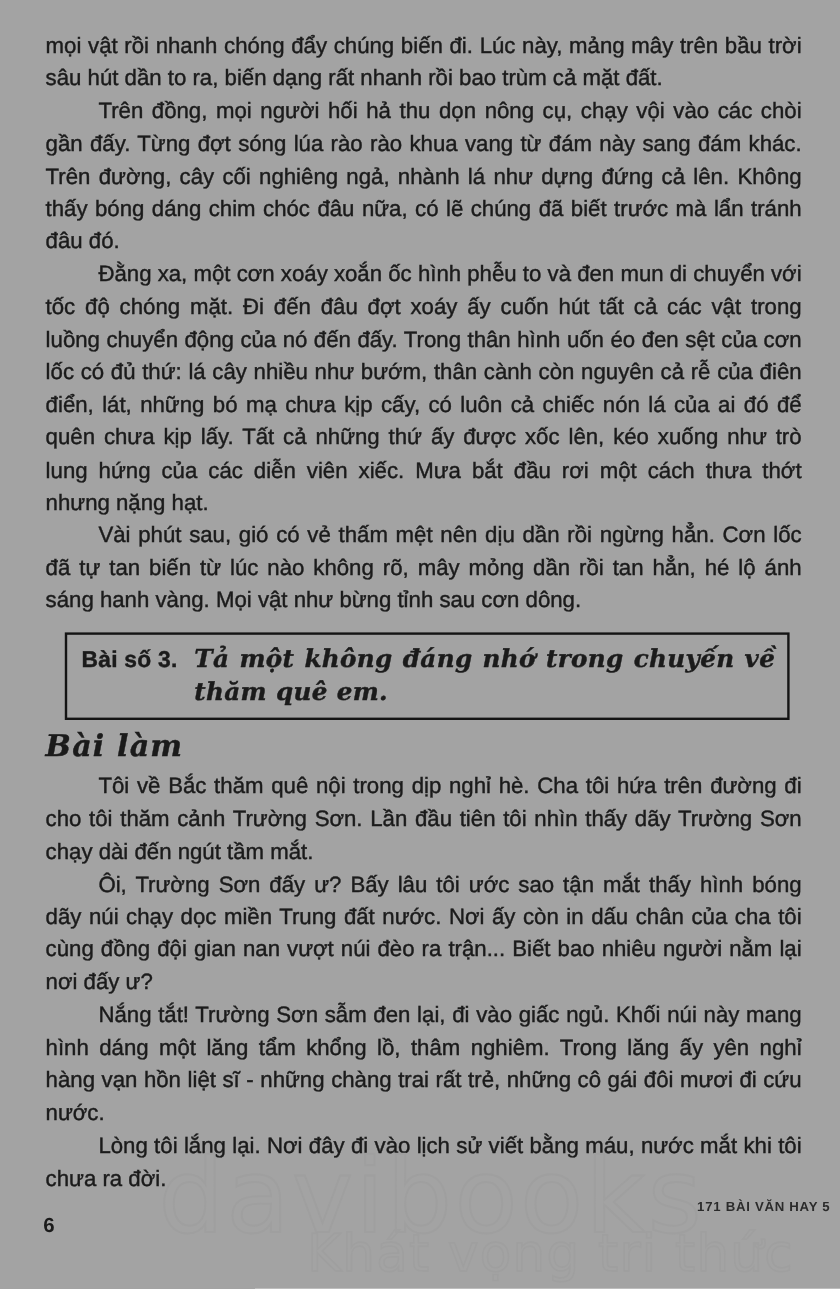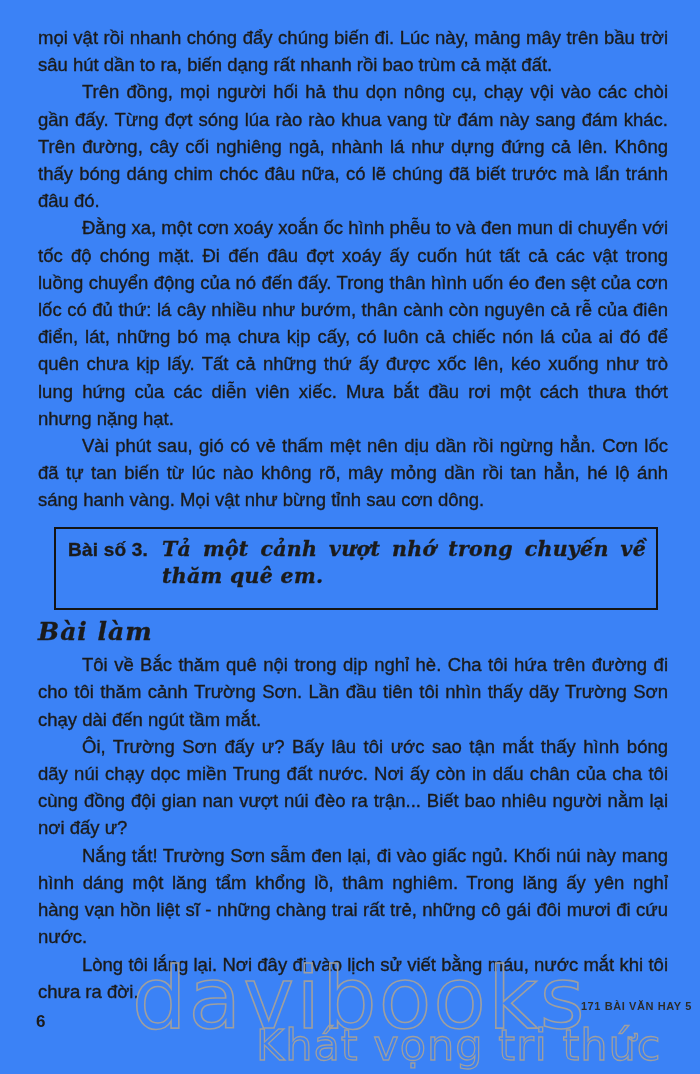--- a/index.html
+++ b/index.html
@@ -1,38 +1,38 @@
 <!DOCTYPE html>
 <html lang="vi"><head>
 <meta charset="utf-8">
 <style>
   html,body{margin:0;padding:0;background:#e8e8e8;}
   .page{
     position:relative;
     width:700px;height:1074px;
-    background:#3b82f6;
+    background:#a3a3a3;
     font-family:"Liberation Sans",sans-serif;
     color:#1b1b1b;
     overflow:hidden;
     box-sizing:border-box;
   }
   .body-text{
     position:absolute;
     left:38px;top:24px;width:630px;
     font-size:18.5px;
     line-height:27.2px;
     text-align:justify;
     -webkit-text-stroke:0.35px #1b1b1b;
   }
   .body-text p{margin:0;text-indent:44px;}
   .body-text p.continuation{text-indent:0;}
   .exercise-box{
     margin:13px 10px 6px 16px;
     border:2px solid #141414;
-    padding:7px 10px 18px 12px;
+    padding:7px 10px 8px 12px;
     display:flex;
     align-items:baseline;
     gap:14px;
     text-indent:0;
   }
   .exercise-label{
     font-weight:bold;
     font-size:19px;
     white-space:nowrap;
     letter-spacing:0.2px;
@@ -96,21 +96,21 @@
 
   <div class="body-text">
 
     <p class="continuation">mọi vật rồi nhanh chóng đẩy chúng biến đi. Lúc này, mảng mây trên bầu trời sâu hút dần to ra, biến dạng rất nhanh rồi bao trùm cả mặt đất.</p>
     <p>Trên đồng, mọi người hối hả thu dọn nông cụ, chạy vội vào các chòi gần đấy. Từng đợt sóng lúa rào rào khua vang từ đám này sang đám khác. Trên đường, cây cối nghiêng ngả, nhành lá như dựng đứng cả lên. Không thấy bóng dáng chim chóc đâu nữa, có lẽ chúng đã biết trước mà lẩn tránh đâu đó.</p>
     <p>Đằng xa, một cơn xoáy xoắn ốc hình phễu to và đen mun di chuyển với tốc độ chóng mặt. Đi đến đâu đợt xoáy ấy cuốn hút tất cả các vật trong luồng chuyển động của nó đến đấy. Trong thân hình uốn éo đen sệt của cơn lốc có đủ thứ: lá cây nhiều như bướm, thân cành còn nguyên cả rễ của điên điển, lát, những bó mạ chưa kịp cấy, có luôn cả chiếc nón lá của ai đó để quên chưa kịp lấy. Tất cả những thứ ấy được xốc lên, kéo xuống như trò lung hứng của các diễn viên xiếc. Mưa bắt đầu rơi một cách thưa thớt nhưng nặng hạt.</p>
     <p>Vài phút sau, gió có vẻ thấm mệt nên dịu dần rồi ngừng hẳn. Cơn lốc đã tự tan biến từ lúc nào không rõ, mây mỏng dần rồi tan hẳn, hé lộ ánh sáng hanh vàng. Mọi vật như bừng tỉnh sau cơn dông.</p>
 
     <div class="exercise-box">
       <span class="exercise-label">Bài số 3.</span>
-      <span class="script exercise-title">Tả một cảnh vượt nhớ trong chuyến về thăm quê em.</span>
+      <span class="script exercise-title">Tả một không đáng nhớ trong chuyến về thăm quê em.</span>
     </div>
 
     <div class="section-heading script">Bài làm</div>
 
     <p>Tôi về Bắc thăm quê nội trong dịp nghỉ hè. Cha tôi hứa trên đường đi cho tôi thăm cảnh Trường Sơn. Lần đầu tiên tôi nhìn thấy dãy Trường Sơn chạy dài đến ngút tầm mắt.</p>
     <p>Ôi, Trường Sơn đấy ư? Bấy lâu tôi ước sao tận mắt thấy hình bóng dãy núi chạy dọc miền Trung đất nước. Nơi ấy còn in dấu chân của cha tôi cùng đồng đội gian nan vượt núi đèo ra trận... Biết bao nhiêu người nằm lại nơi đấy ư?</p>
     <p>Nắng tắt! Trường Sơn sẫm đen lại, đi vào giấc ngủ. Khối núi này mang hình dáng một lăng tẩm khổng lồ, thâm nghiêm. Trong lăng ấy yên nghỉ hàng vạn hồn liệt sĩ - những chàng trai rất trẻ, những cô gái đôi mươi đi cứu nước.</p>
     <p>Lòng tôi lắng lại. Nơi đây đi vào lịch sử viết bằng máu, nước mắt khi tôi chưa ra đời.</p>
 
   </div>

